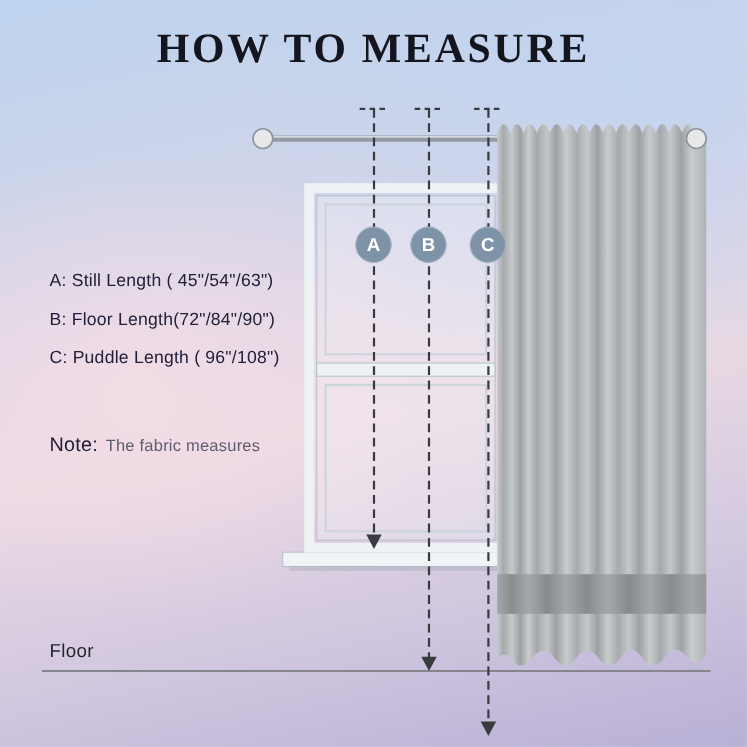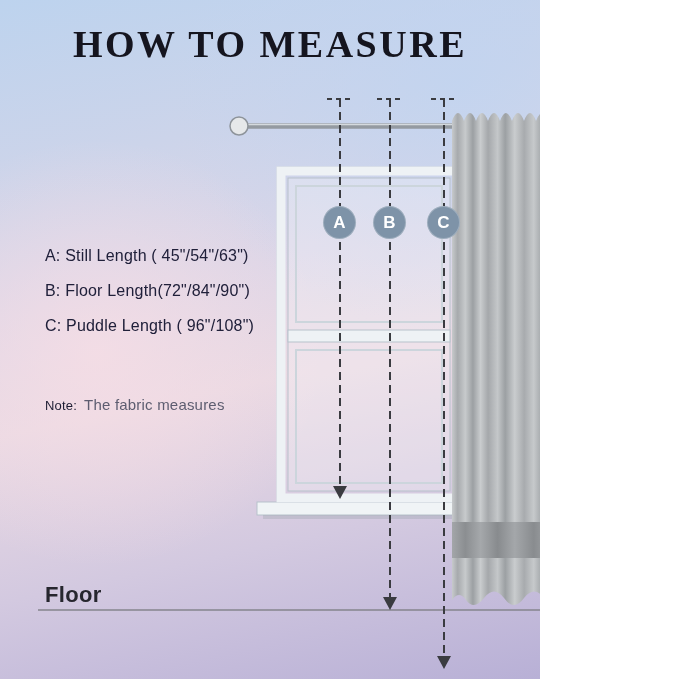--- a/index.html
+++ b/index.html
@@ -1,18 +1,18 @@
 <!DOCTYPE html>
 <html><head>
 <meta charset="utf-8">
 <style>
   html,body{margin:0;padding:0;}
   .page{
     position:relative;
-    width:540px;height:679px;
+    width:679px;height:679px;
     overflow:hidden;
     font-family:"Liberation Sans",sans-serif;
     background:
       radial-gradient(ellipse 60% 45% at 18% 52%, rgba(248,222,229,0.75), rgba(248,222,229,0) 70%),
       radial-gradient(ellipse 70% 50% at 85% 12%, rgba(193,212,240,0.8), rgba(193,212,240,0) 75%),
       linear-gradient(168deg,#bdd3ee 0%,#ccd4ea 22%,#ddd6e7 40%,#e9d9e3 55%,#d3c9e0 76%,#b8b0d6 100%);
   }
   .title{
     position:absolute;top:22px;left:0;right:0;
     margin:0;text-align:center;
@@ -33,24 +33,24 @@
     font-size:17px;font-weight:700;
     box-shadow:0 0 0 1px rgba(255,255,255,0.25) inset;
   }
   .marker-a{left:323px}
   .marker-b{left:373px}
   .marker-c{left:427px}
   .note{
     position:absolute;left:45px;top:392px;
     font-size:15px;line-height:25px;color:#5d5d70;letter-spacing:0.2px;
   }
-  .note-label{color:#1d1d33;font-size:13px;margin-right:7px;}
+  .note-label{color:#1d1d33;font-size:18px;margin-right:7px;}
   .floor-label{
     position:absolute;left:45px;top:582px;
-    font-size:22px;color:#26262e;letter-spacing:0.3px;font-weight:bold;
+    font-size:17px;color:#26262e;letter-spacing:0.3px;
   }
 </style>
 </head>
 <body>
 
 <div class="page">
 
   <h1 class="title">HOW TO MEASURE</h1>
 
   <svg class="diagram" width="679" height="679" viewBox="0 0 679 679">

